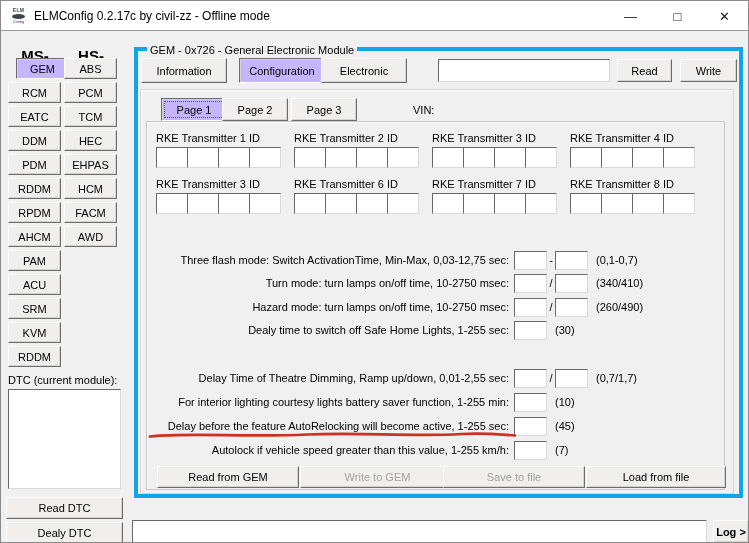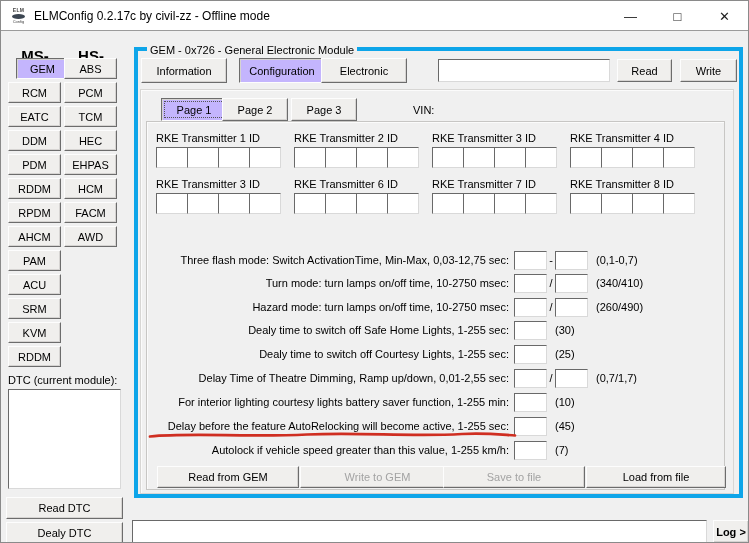--- a/index.html
+++ b/index.html
@@ -253,25 +253,20 @@
     <input class="tbox cfgbox" style="margin-left: 0px;" value="">
     <span class="cfghint">(260/490)</span>
   </div>
 
   <div class="cfgrow" style="top:319px">
     <span class="cfglabel">Dealy time to switch off Safe Home Lights, 1-255 sec:</span>
     <input class="tbox cfgbox" value="" style="">
     <span class="cfghint">(30)</span>
   </div>
 
-  <div class="cfgrow" style="top:343px">
-    <span class="cfglabel">Dealy time to switch off Courtesy Lights, 1-255 sec:</span>
-    <input class="tbox cfgbox" value="" style="">
-    <span class="cfghint">(25)</span>
-  </div>
 
   <div class="cfgrow" style="top:367px">
     <span class="cfglabel">Delay Time of Theatre Dimming, Ramp up/down, 0,01-2,55 sec:</span>
     <input class="tbox cfgbox" value="" style="">
     <span class="cfgsep">/</span>
     <input class="tbox cfgbox" style="margin-left: 0px;" value="">
     <span class="cfghint">(0,7/1,7)</span>
   </div>
 
   <div class="cfgrow" style="top:391px">

